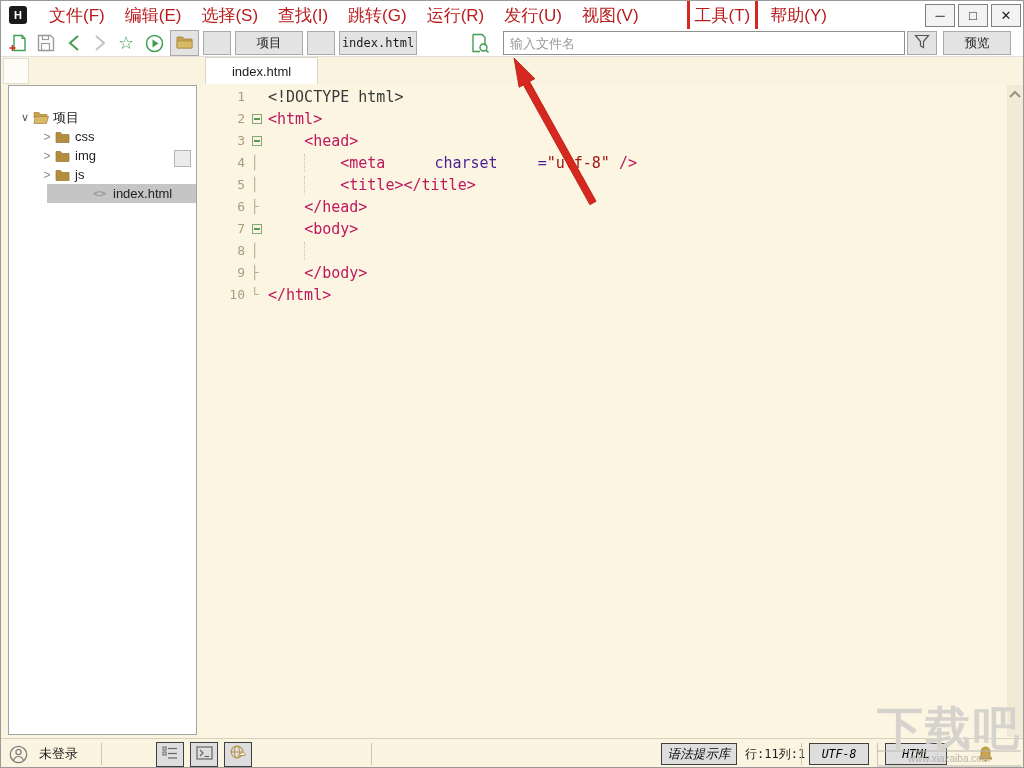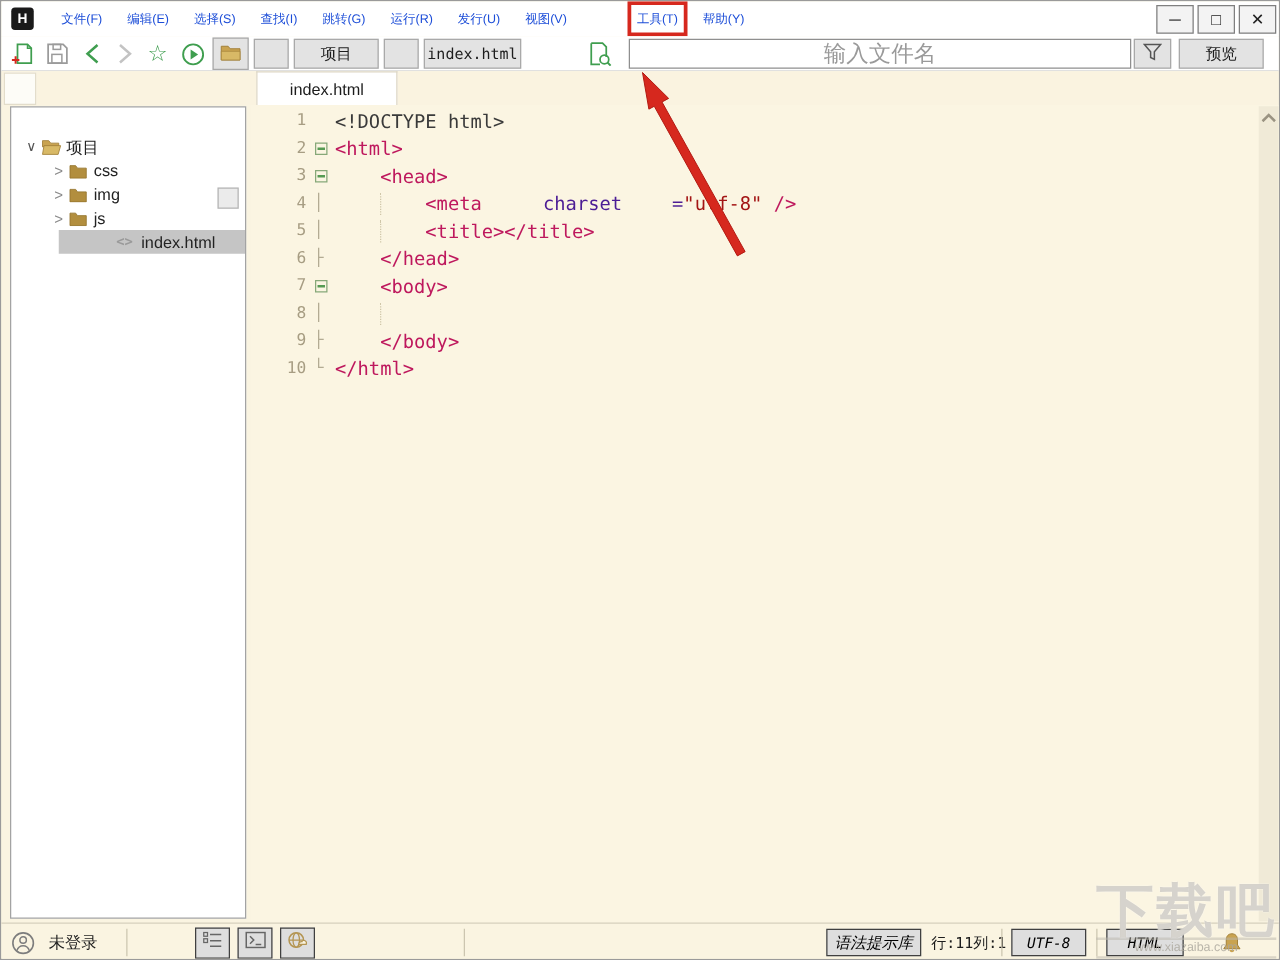--- a/index.html
+++ b/index.html
@@ -4,34 +4,34 @@
 <style>
   * { margin:0; padding:0; box-sizing:border-box; }
   html,body { width:1024px; height:768px; overflow:hidden; }
   body { font-family:"Liberation Sans","DejaVu Sans",sans-serif; }
   #app { position:relative; width:1024px; height:768px; background:#faf4e1; border:1px solid #9a9a9a; overflow:hidden; }
 
   
   .titlebar { position:absolute; left:0; top:0; width:1024px; height:28px; background:#ffffff; display:flex; align-items:center; }
   .applogo { width:18px; height:18px; margin-left:8px; background:#1a1a1a; border-radius:3px; color:#fff; font-size:11px; font-weight:bold; display:flex; align-items:center; justify-content:center; }
   .menu { display:flex; margin-left:19px; }
-  .menu-item { font-size:10px; color:#1d4ed8; margin-right:14px; padding:2px 3px; cursor:default; white-space:nowrap;text-align:center; }
+  .menu-item { font-size:17px; color:#b91c1c; margin-right:14px; padding:2px 3px; cursor:default; white-space:nowrap;text-align:center; }
   .menu-item.hl { outline:3px solid #d6281e; outline-offset:2px;margin-left:36px; }
   .win-title { position:absolute; left:632px; top:7px; font-size:13px; color:#222; font-family:"DejaVu Sans Mono","Liberation Mono",monospace; }
   .winctl { position:absolute; right:4px; top:3px; display:flex; }
   .winbtn { width:30px; height:23px; margin-left:3px; background:#f3f3f3; border:1px solid #7f7f7f; font-size:13px; color:#222; display:flex; align-items:center; justify-content:center; }
 
   
   .toolbar { position:absolute; left:0; top:28px; width:1024px; height:28px; background:#ffffff; border-bottom:1px solid #e0e0e0; }
   .tb { position:absolute; top:0; height:28px; display:flex; align-items:center; justify-content:center; }
   .tbicon { width:22px; }
   .graybtn { background:#e3e3e3; border:1px solid #a9a9a9; font-size:12.5px; color:#1d1d1d; display:flex; align-items:center; justify-content:center; }
   .star-glyph { color:#3f9e4f; font-size:18px; line-height:18px; }
   .search-box { position:absolute; left:502px; top:2px; width:402px; height:24px; background:#fff; border:1px solid #8f8f8f; display:flex; align-items:center; }
-  .search-box input { border:none; outline:none; width:100%; font-size:18px; padding:0 6px; color:#333; background:transparent; font-family:inherit;text-align:center; }
+  .search-box input { border:none; outline:none; width:100%; font-size:13px; padding:0 6px; color:#333; background:transparent; font-family:inherit; }
   .search-box input::placeholder { color:#9a9a9a; }
 
   
   .tabbar { position:absolute; left:0; top:56px; width:1024px; height:27px; background:#faf3e0; }
   .stub-tab { position:absolute; left:2px; top:1px; width:26px; height:26px; background:#fdfcf7; border:1px solid #e3ddcb; }
   .tab-active { position:absolute; left:204px; top:0; width:113px; height:27px; background:#ffffff; border:1px solid #ddd6c3; border-bottom:none; font-size:13px; color:#1c1c1c; display:flex; align-items:center; justify-content:center; }
 
   
   .main { position:absolute; left:0; top:83px; width:1024px; height:654px; background:#faf4e1; }
 

